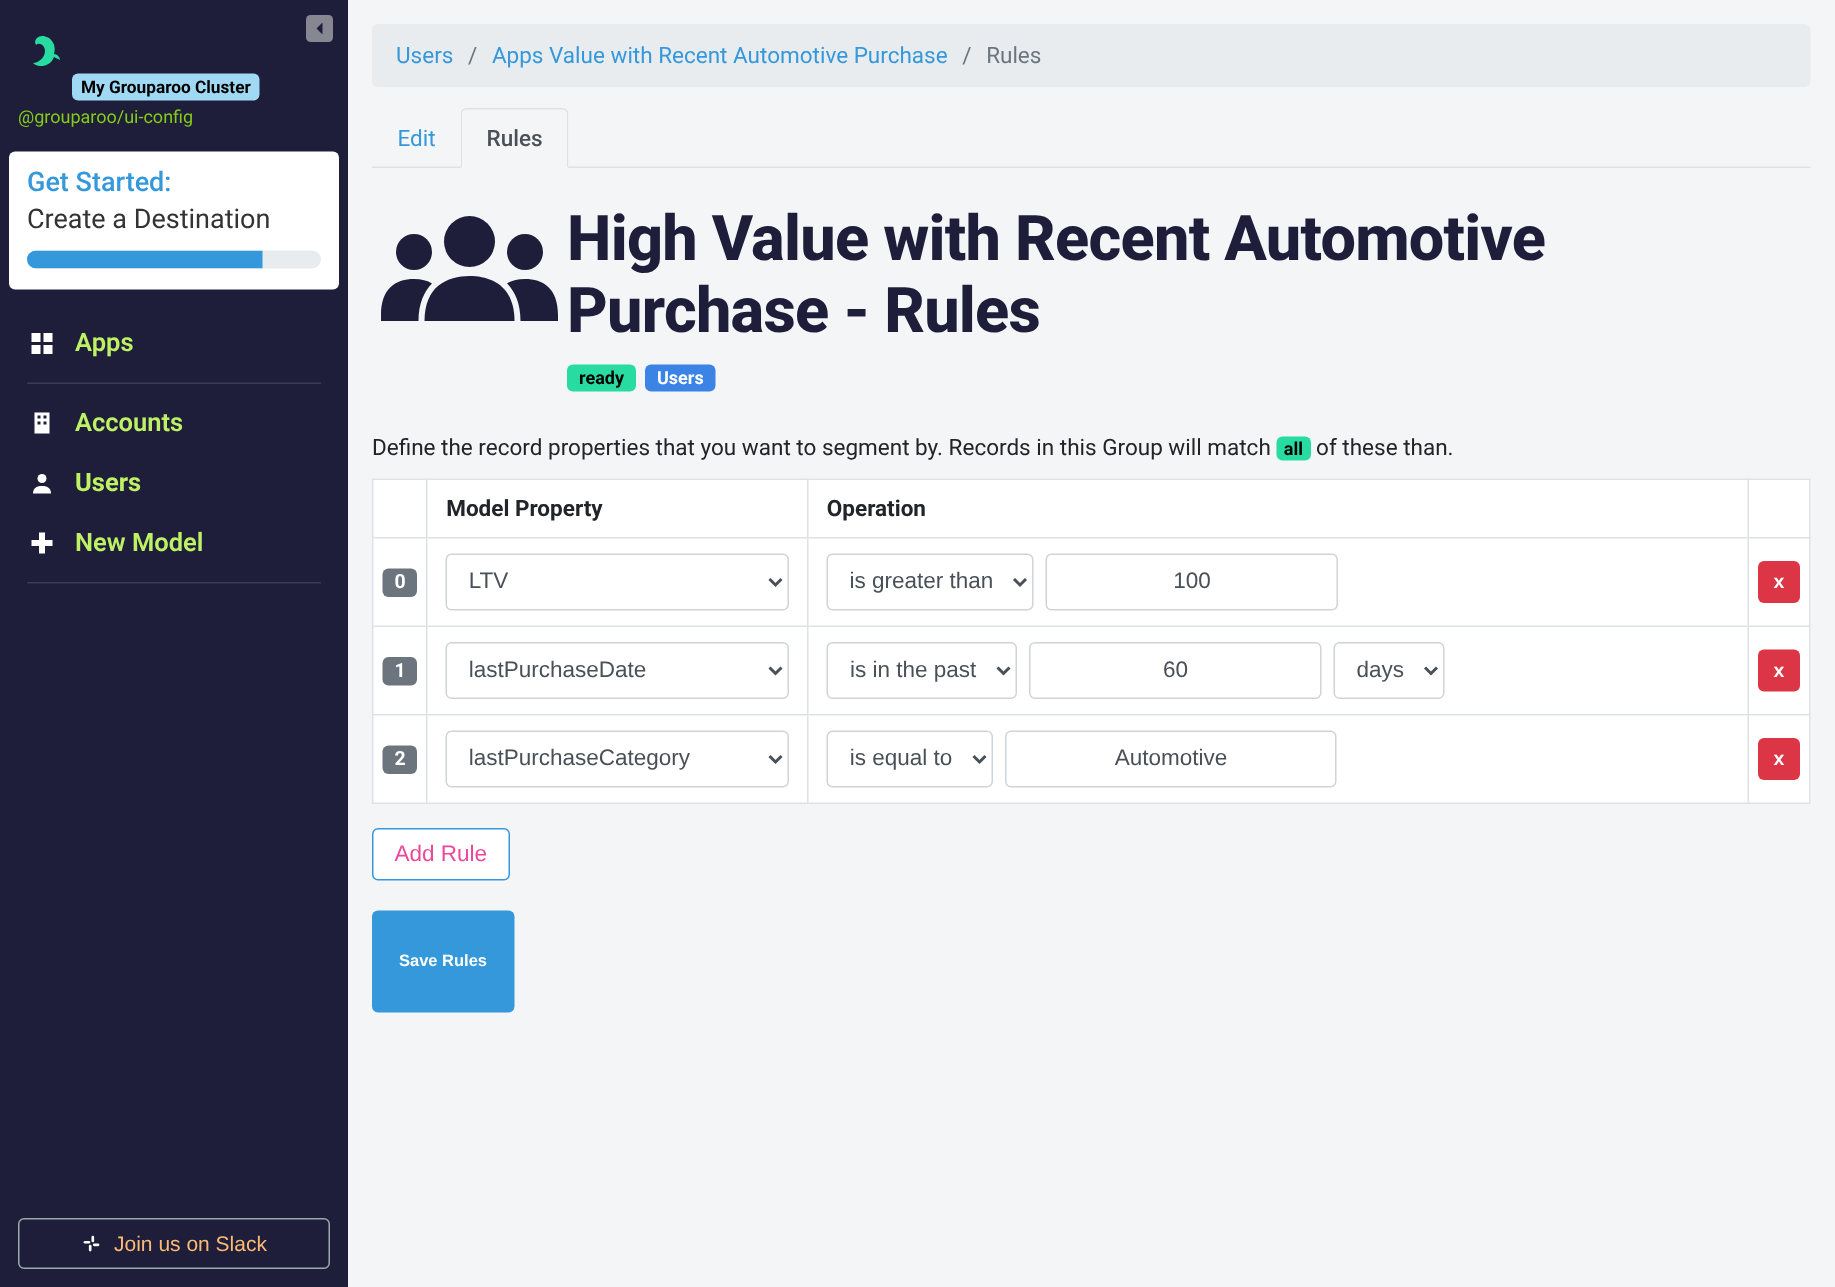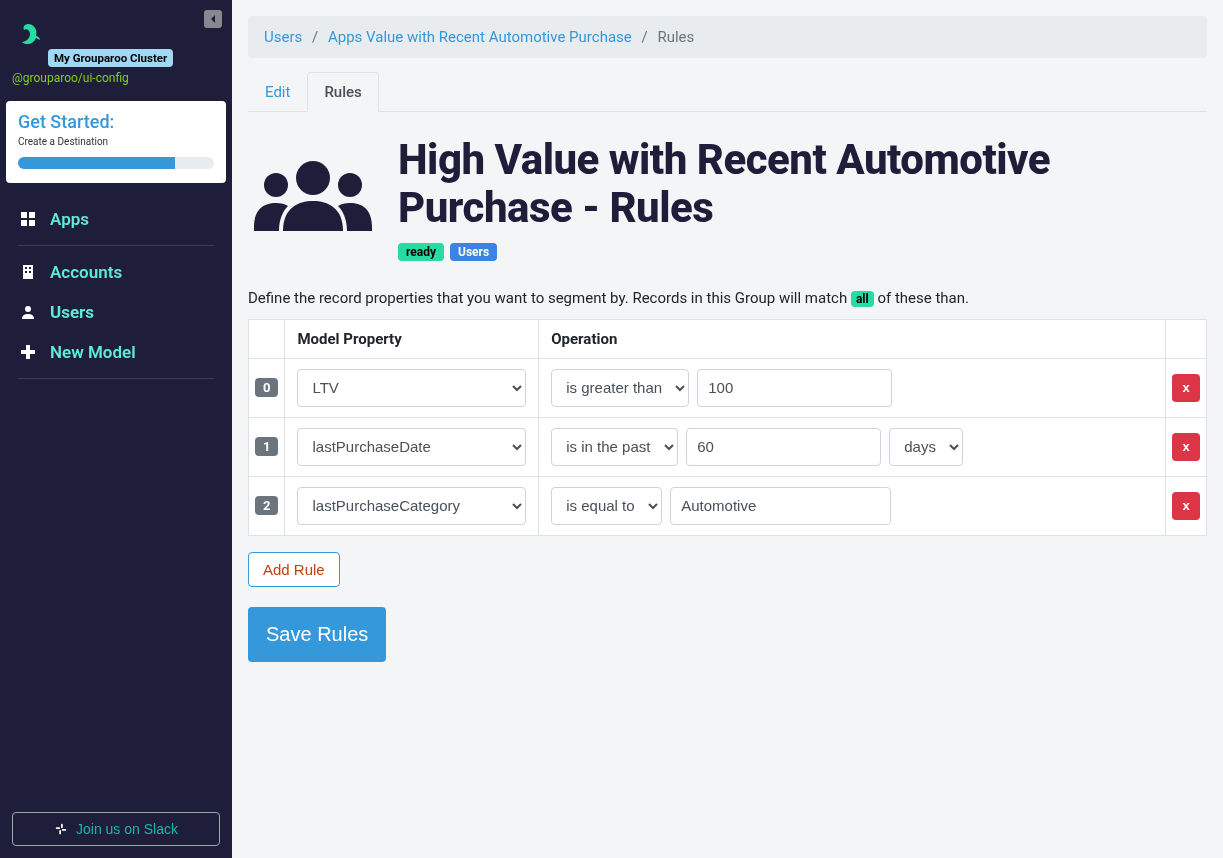--- a/index.html
+++ b/index.html
@@ -6,66 +6,66 @@
 body { font-family: -apple-system, BlinkMacSystemFont, "Segoe UI", Roboto, "Helvetica Neue", Arial, sans-serif; background: #f3f5f7; color: #212529; width: 1223px; height: 858px; overflow: hidden; display: flex; }
 .sidebar { width: 232px; background: #1e1e3b; color: #fff; display: flex; flex-direction: column; position: relative; flex-shrink: 0; height: 100%; }
 .sidebar-top { padding: 10px 12px 4px; }
 .collapse-btn { position: absolute; top: 10px; right: 10px; width: 18px; height: 18px; background: #878791; border-radius: 3px; display:flex; align-items:center; justify-content:center; cursor: pointer; }
 .collapse-btn svg { width: 8px; height: 8px; fill: #1e1e3b; }
 .logo { width: 32px; height: 32px; margin-top: 10px; margin-bottom: 10px; }
 .cluster-badge { display: inline-block; background: #9fd9f4; color: #000; font-size: 11.5px; font-weight: 700; padding: 2px 6px; border-radius: 4px; margin-top: 6px; }
 .cluster-sub { font-size: 12px; color: #84cc16; margin-top: 4px; }
 .getstarted-card { background: #fff; color: #212529; border-radius: 4px; margin: 12px 6px 10px; padding: 10px 12px 14px; }
 .getstarted-title { color: #3498db; font-size: 18px; font-weight: 500; margin-bottom: 4px; }
-.getstarted-sub { font-size: 10px; color: #333; margin-bottom: 10px; }
+.getstarted-sub { font-size: 18px; color: #333; margin-bottom: 10px; }
 .progress-outer { height: 12px; background: #e9ecef; border-radius: 6px; overflow: hidden; }
 .progress-inner { height: 100%; background: #3498db; width: 80%; }
 .nav { padding: 6px 0; }
-.nav-item { display:flex; align-items:center; gap: 14px; padding: 10px 20px; cursor: pointer; font-size: 17px; font-weight: 600; color: #5eead4; }
+.nav-item { display:flex; align-items:center; gap: 14px; padding: 10px 20px; cursor: pointer; font-size: 17px; font-weight: 600; color: #bef264; }
 .nav-item.active { font-weight: 700; }
 .nav-item .nav-icon { width: 16px; height: 16px; display:flex; align-items:center; justify-content:center; }
 .nav-item .nav-icon svg { fill:#fff; width:16px; height:16px; }
 .nav-divider { height: 1px; background: #3b3b55; margin: 6px 18px; }
 .sidebar-footer { margin-top: auto; padding: 12px; }
-.slack-btn { width: 100%; border: 1px solid #9aa; color: #14b8a6; background: transparent; border-radius: 4px; padding: 8px 10px; font-size: 14px; display:flex; align-items:center; justify-content:center; gap:8px; cursor:pointer; }
+.slack-btn { width: 100%; border: 1px solid #9aa; color: #fdba74; background: transparent; border-radius: 4px; padding: 8px 10px; font-size: 14px; display:flex; align-items:center; justify-content:center; gap:8px; cursor:pointer; }
 .slack-btn svg { fill:#fff; width:14px; height:14px; }
 .main { flex:1; padding: 16px; overflow:auto; }
 .breadcrumb { background: #e9ecef; border-radius: 4px; padding: 12px 16px; font-size: 15px; }
 .breadcrumb a { color: #3498db; text-decoration: none; }
 .breadcrumb .sep { color: #6c757d; margin: 0 6px; }
 .breadcrumb .current { color: #6c757d; }
 .tabs { margin-top: 14px; border-bottom: 1px solid #dee2e6; display:flex; gap:0; }
 .tab { padding: 10px 16px; font-size: 15px; color: #3498db; cursor:pointer; border:1px solid transparent; border-bottom:none; border-radius: 4px 4px 0 0; }
 .tab.active { color: #495057; background:#f3f5f7; border-color:#dee2e6; border-bottom:1px solid #f3f5f7; margin-bottom:-1px; font-weight:500; }
-.page-header { display:flex; gap: 20px; margin-top: 24px; align-items:center; }
+.page-header { display:flex; margin-top: 24px; align-items:flex-start; }
 .group-icon { width: 130px; height: 90px; flex-shrink:0; }
 .group-icon svg { width:100%; height:100%; fill:#1e1e3b; }
 .page-title { font-size: 42px; font-weight: 800; color: #1e1e3b; line-height:1.15; letter-spacing:-0.5px; }
 .badges { margin-top: 10px; display:flex; gap:6px; }
 .badge { font-size: 12px; font-weight:700; padding: 2px 8px; border-radius: 4px; }
 .badge-ready { background:#28dba0; color:#000; }
 .badge-users { background:#3b84e5; color:#fff; }
 .desc-text { font-size: 15px; color:#212529; margin-top: 28px; }
 .match-badge { background:#28dba0; color:#000; font-size:12px; font-weight:700; padding:1px 5px; border-radius:4px; }
 .rules-table { width:100%; margin-top: 12px; border-collapse:collapse; background:#fff; }
 .rules-table th, .rules-table td { border:1px solid #dee2e6; padding: 10px 12px; text-align:left; vertical-align:middle; font-size:15px; }
 .rules-table th { font-weight:700; }
 .rules-table td.idx-cell { width:32px; text-align:center; padding:6px; }
 .idx-badge { display:inline-block; background:#6c757d; color:#fff; font-size:13px; font-weight:700; padding:2px 8px; border-radius:4px; }
 .rules-table td.del-cell { width:40px; text-align:center; padding:6px; }
 .del-btn { background:#dc3545; color:#fff; border:none; border-radius:4px; width:28px; height:28px; font-size:13px; font-weight:700; cursor:pointer; }
 select, input[type="text"] { height:38px; border:1px solid #ced4da; border-radius:4px; padding:0 10px; font-size:15px; background:#fff; color:#495057; }
 select { background-image: none; appearance: auto; }
 .op-cell { display:flex; gap:8px; }
-.op-cell select, .op-cell input { flex:0; }
+.op-cell select, .op-cell input { flex:0;text-align:center; }
 .op-select { width:230px; }
 .op-select-wide { width:245px; }
 .op-select-narrow { width:195px; }
-.add-rule-btn { margin-top: 16px; border:1px solid #3498db; color:#c2410c; background:#fff; padding:8px 14px; border-radius:4px; font-size:15px; cursor:pointer; }
-.save-btn { margin-top: 20px; background:#3498db; color:#fff; border:none; padding:16px 18px; border-radius:4px; font-size:20px; cursor:pointer; }
+.add-rule-btn { margin-top: 16px; border:1px solid #3498db; color:#ec4899; background:#fff; padding:8px 14px; border-radius:4px; font-size:15px; cursor:pointer; }
+.save-btn { margin-top: 20px; background:#3498db; color:#fff; border:none; padding:28px 18px; border-radius:4px; font-size:11px; cursor:pointer;font-weight:bold; }
 </style>
 </head>
 <body>
 
 <div class="sidebar">
   <div class="collapse-btn">
     <svg viewBox="0 0 8 8">
         <path d="M6 0 L2 4 L6 8 Z"></path>
       </svg>
   </div>

